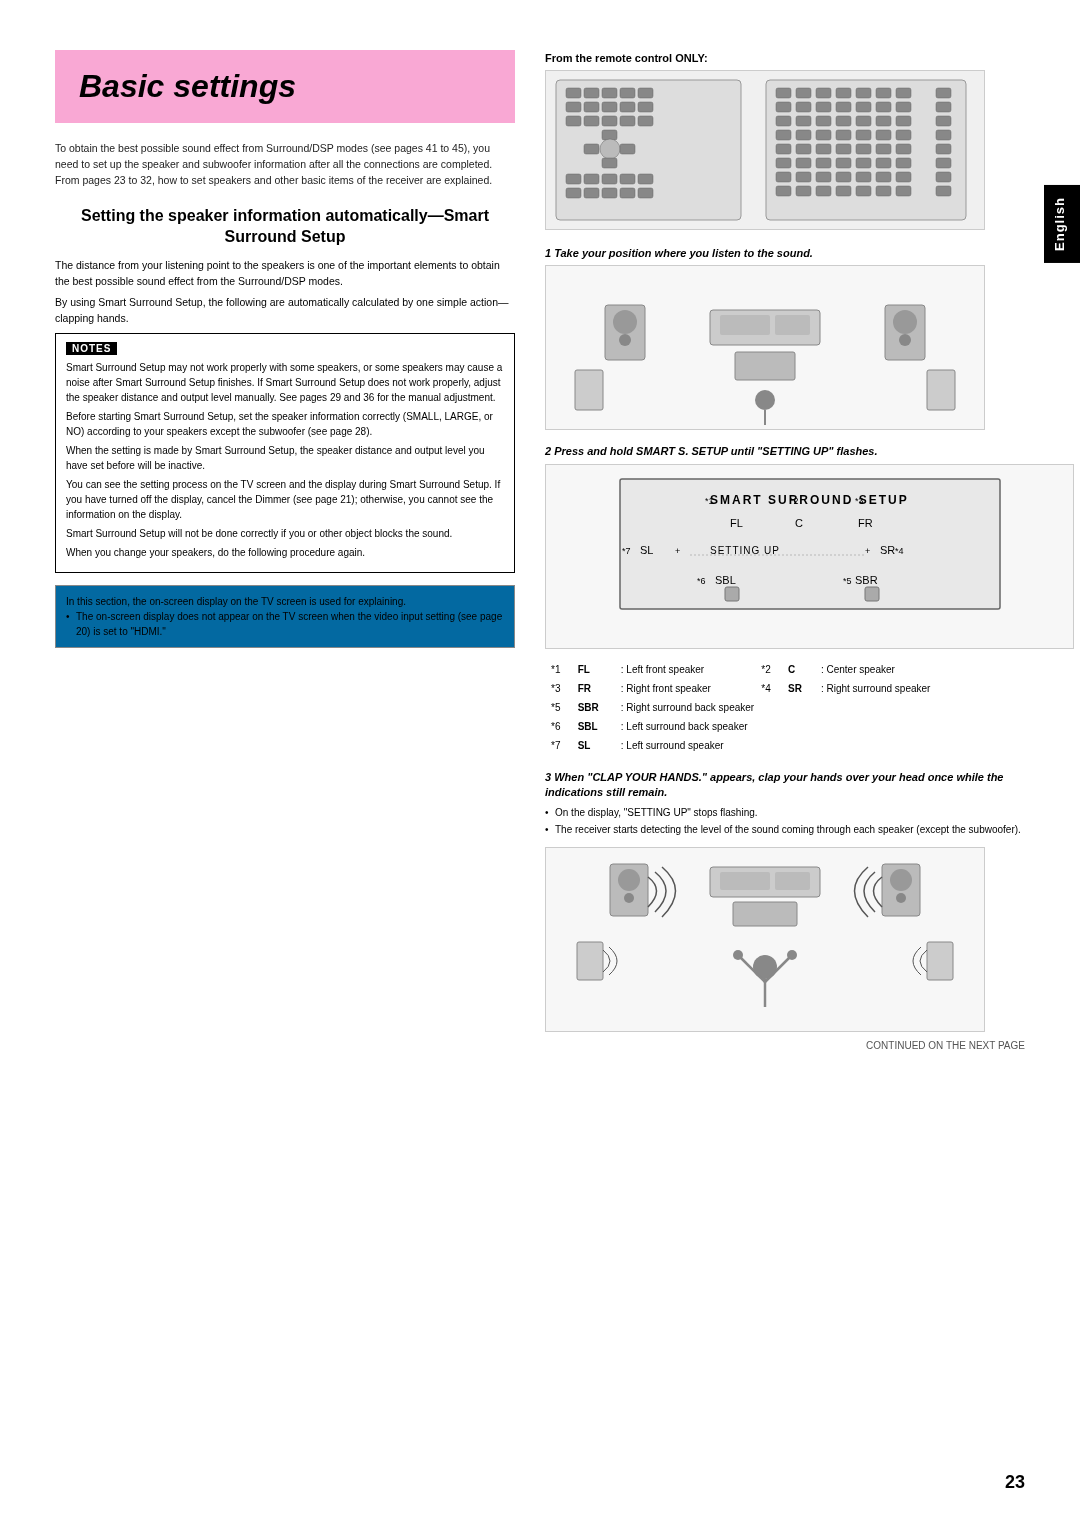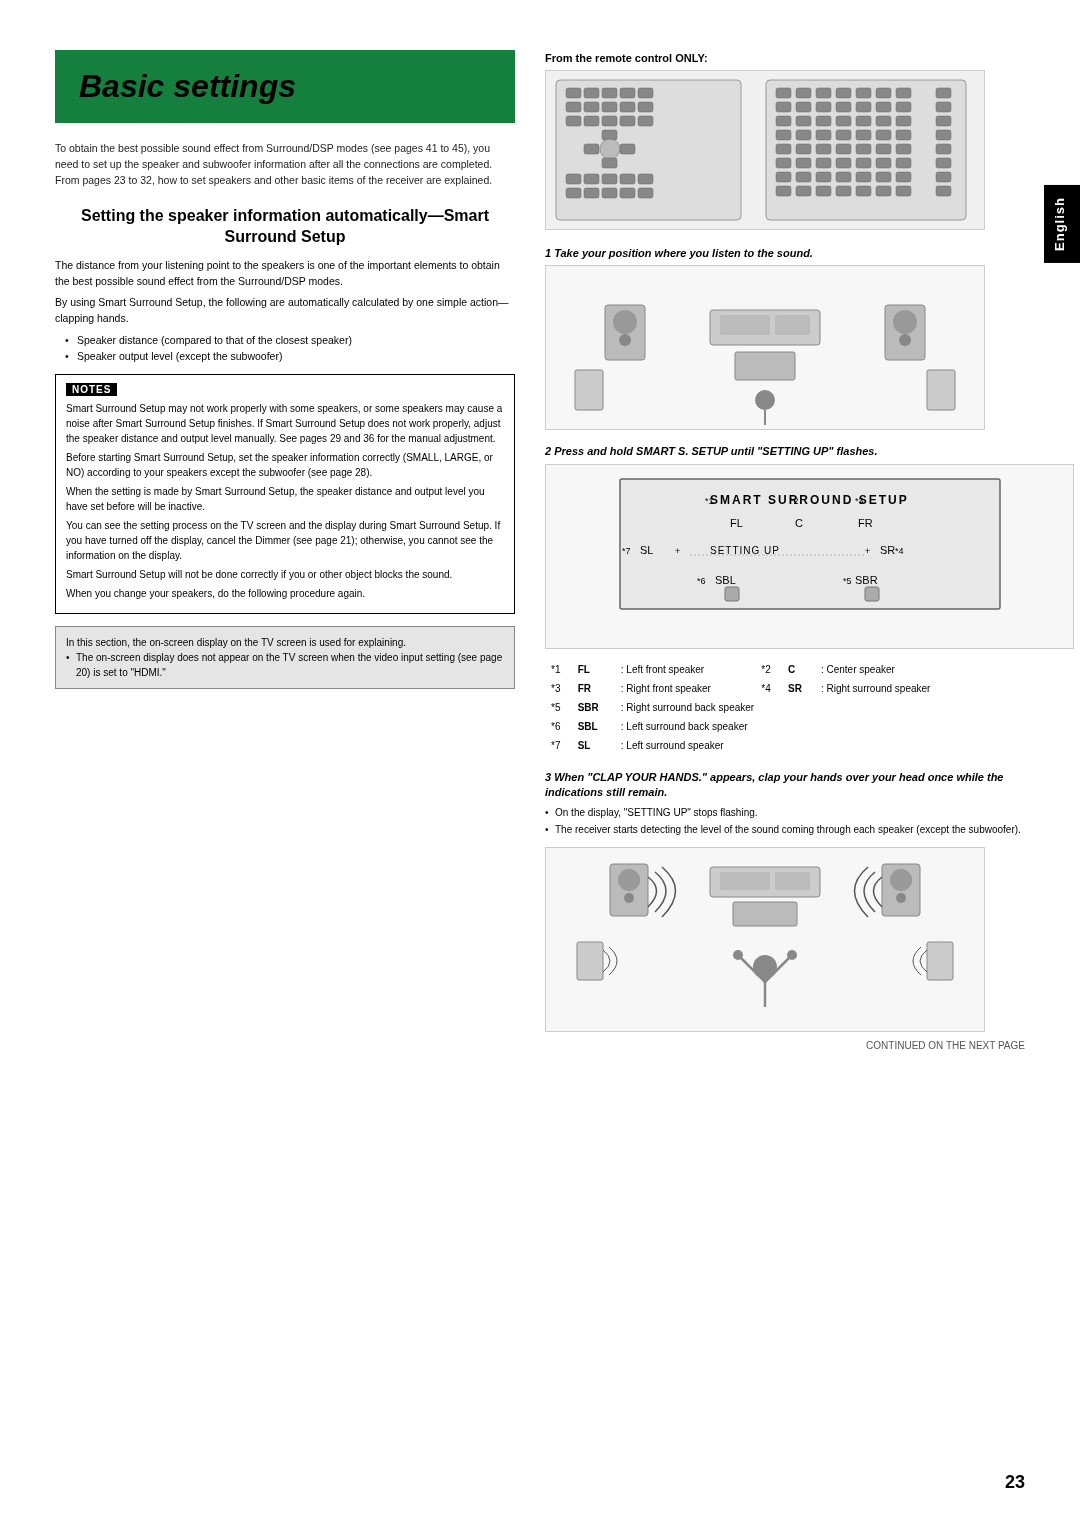--- a/index.html
+++ b/index.html
@@ -53,21 +53,21 @@
       top: 52px;
       width: 480px;
     }
 
     
     .basic-settings-title {
       font-size: 32px;
       font-weight: bold;
       font-style: italic;
       color: #000;
-      background: #15803d;
+      background: #f9a8d4;
       padding: 18px 24px 18px 24px;
       margin-bottom: 18px;
       display: block;
     }
 
     
     .intro-text {
       font-size: 10.5px;
       line-height: 1.5;
       margin-bottom: 18px;
@@ -133,21 +133,21 @@
 
     .notes-text p {
       margin-bottom: 4px;
     }
 
     
     .info-box {
       border: 1px solid #888;
       padding: 8px 10px;
       margin-bottom: 0;
-      background: #e5e5e5;
+      background: #0369a1;
     }
 
     .info-box-text {
       font-size: 10px;
       line-height: 1.5;
     }
 
     
     .remote-label {
       font-size: 11px;
@@ -282,24 +282,20 @@
 From pages 23 to 32, how to set speakers and other basic items of the receiver are explained.</p>
     </div>
 
     <div class="section-heading">
       <span>Setting the speaker information automatically—Smart Surround Setup</span>
     </div>
 
     <div class="section-subtext">The distance from your listening point to the speakers is one of the important elements to obtain the best possible sound effect from the Surround/DSP modes.</div>
     <div class="section-subtext">By using Smart Surround Setup, the following are automatically calculated by one simple action—clapping hands.</div>
 
-    <ul class="bullet-list">
-      <li>Speaker distance (compared to that of the closest speaker)</li>
-      <li>Speaker output level (except the subwoofer)</li>
-    </ul>
 
     <div class="notes-box">
       <div class="notes-label">NOTES</div>
       <div class="notes-text">
         <p>Smart Surround Setup may not work properly with some speakers, or some speakers may cause a noise after Smart Surround Setup finishes. If Smart Surround Setup does not work properly, adjust the speaker distance and output level manually. See pages 29 and 36 for the manual adjustment.</p>
         <p>Before starting Smart Surround Setup, set the speaker information correctly (SMALL, LARGE, or NO) according to your speakers except the subwoofer (see page 28).</p>
         <p>When the setting is made by Smart Surround Setup, the speaker distance and output level you have set before will be inactive.</p>
         <p>You can see the setting process on the TV screen and the display during Smart Surround Setup. If you have turned off the display, cancel the Dimmer (see page 21); otherwise, you cannot see the information on the display.</p>
         <p>Smart Surround Setup will not be done correctly if you or other object blocks the sound.</p>
         <p>When you change your speakers, do the following procedure again.</p>

